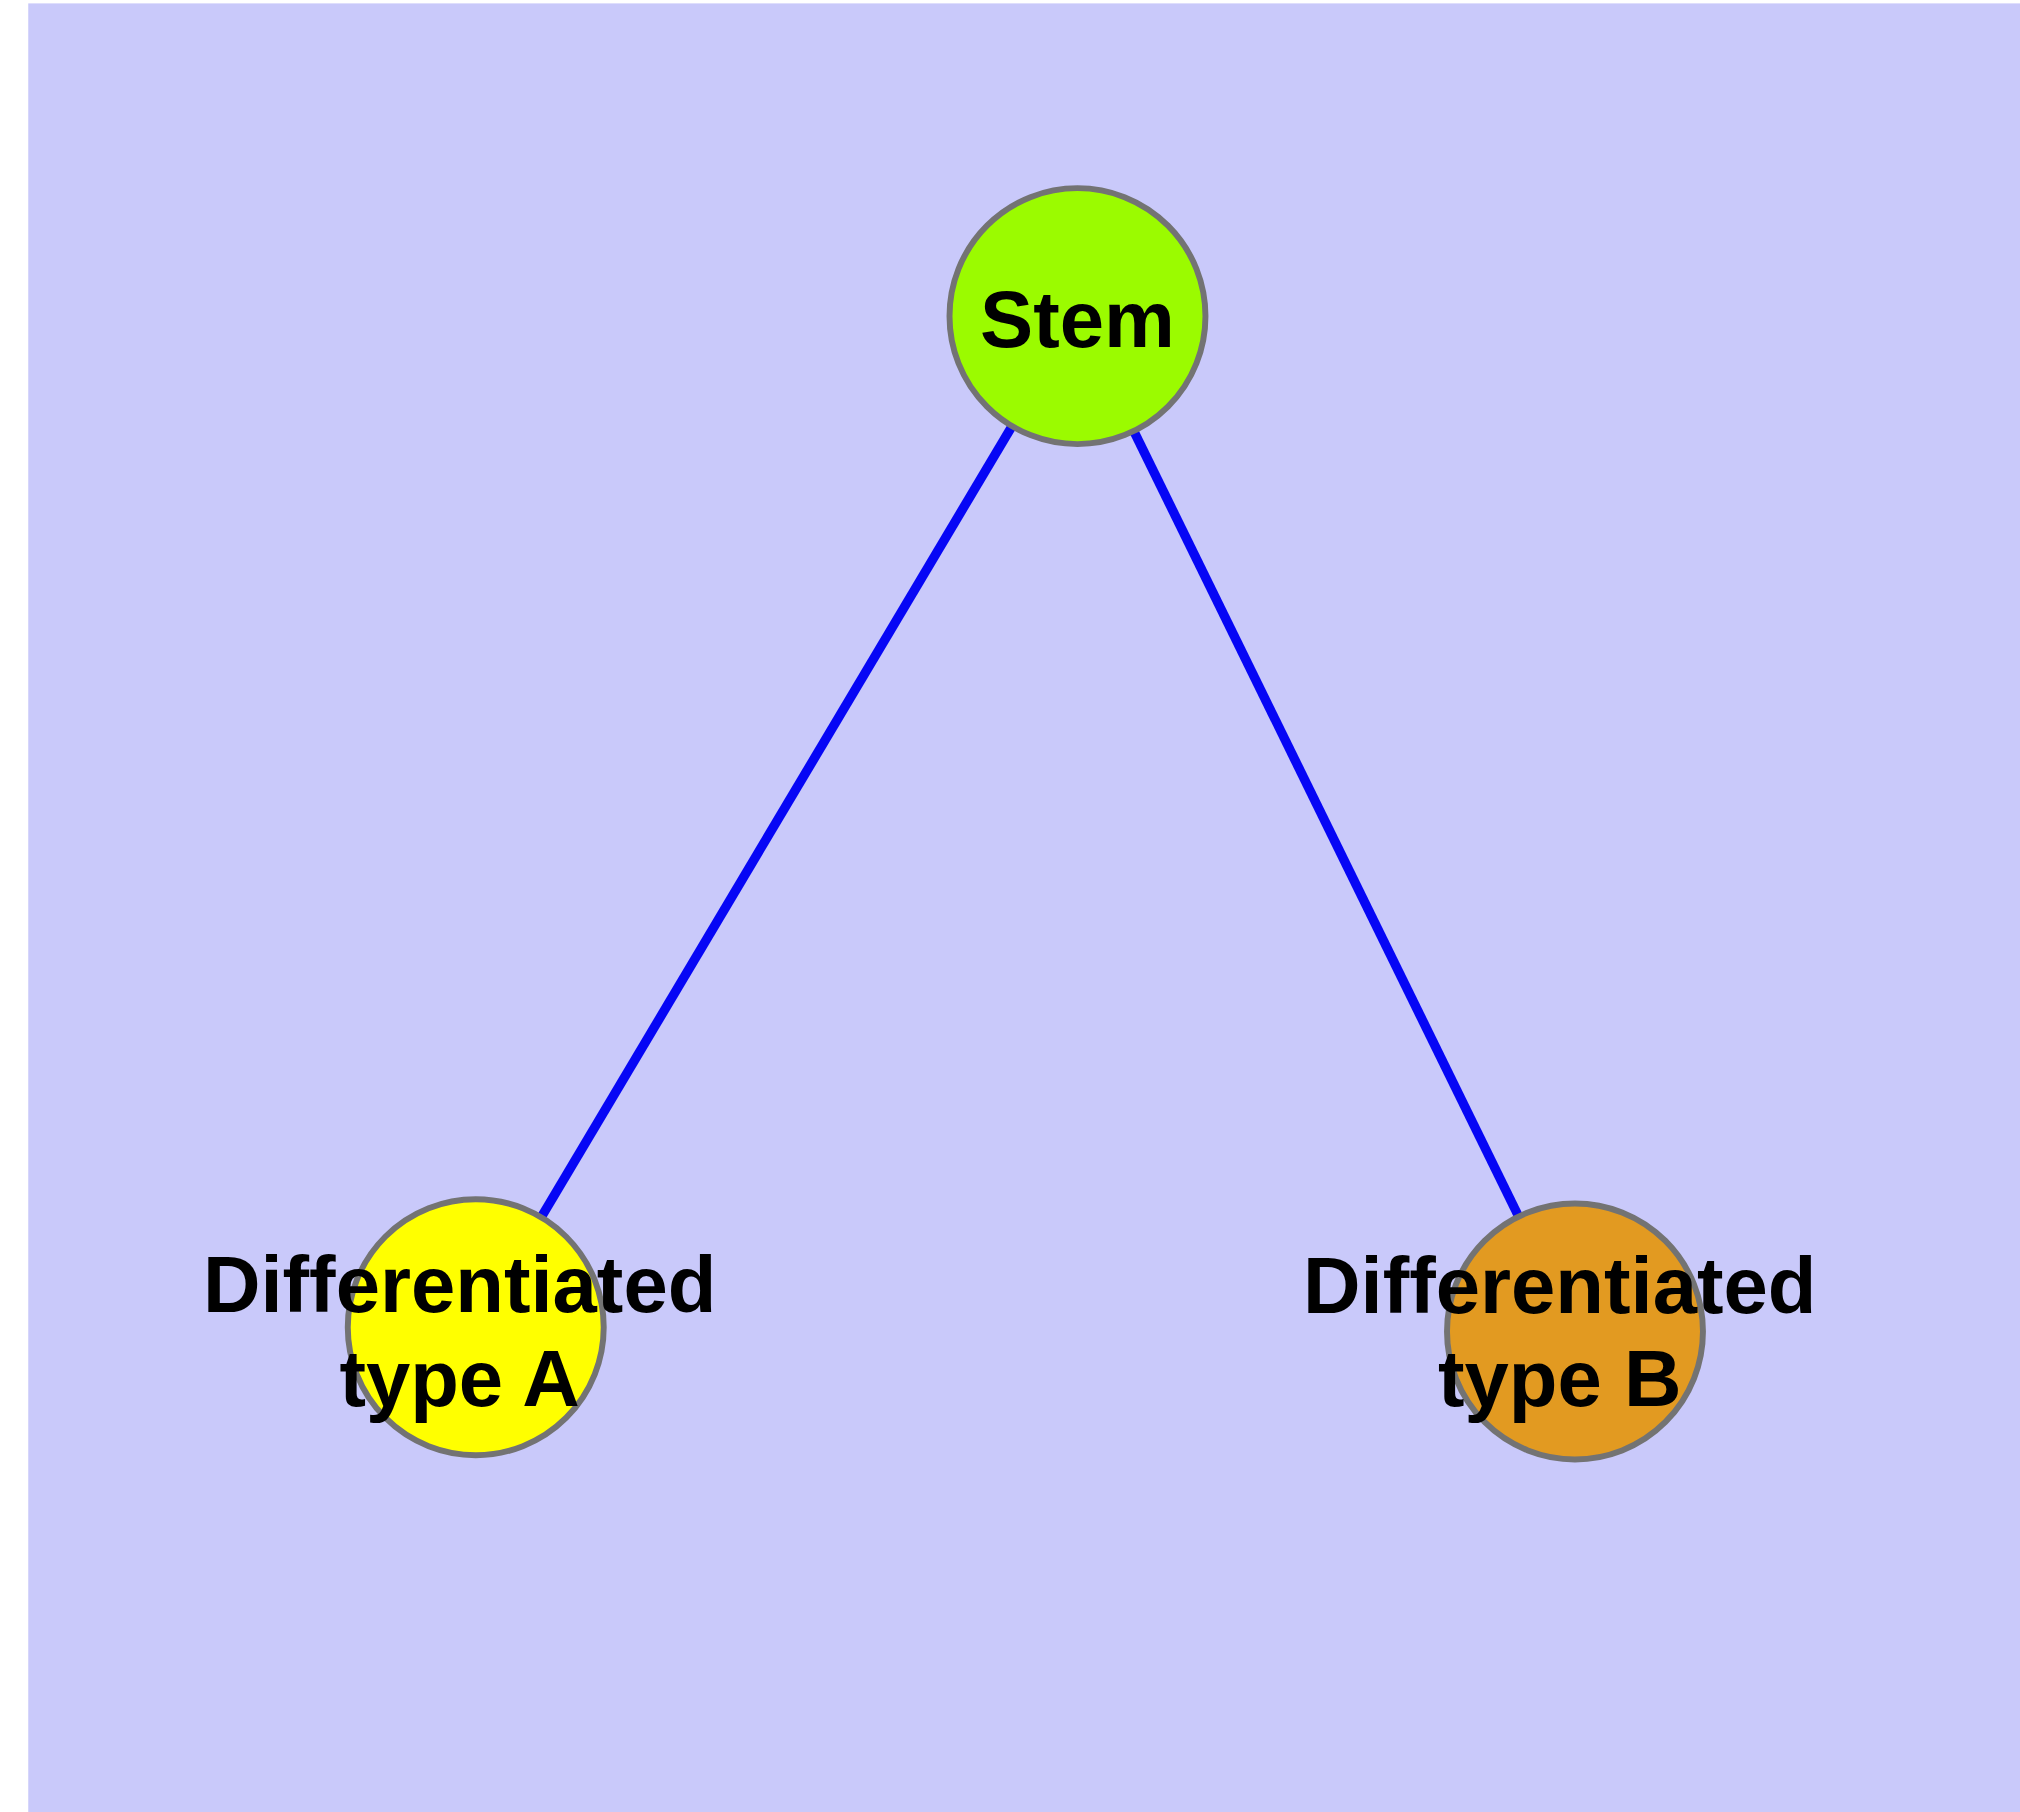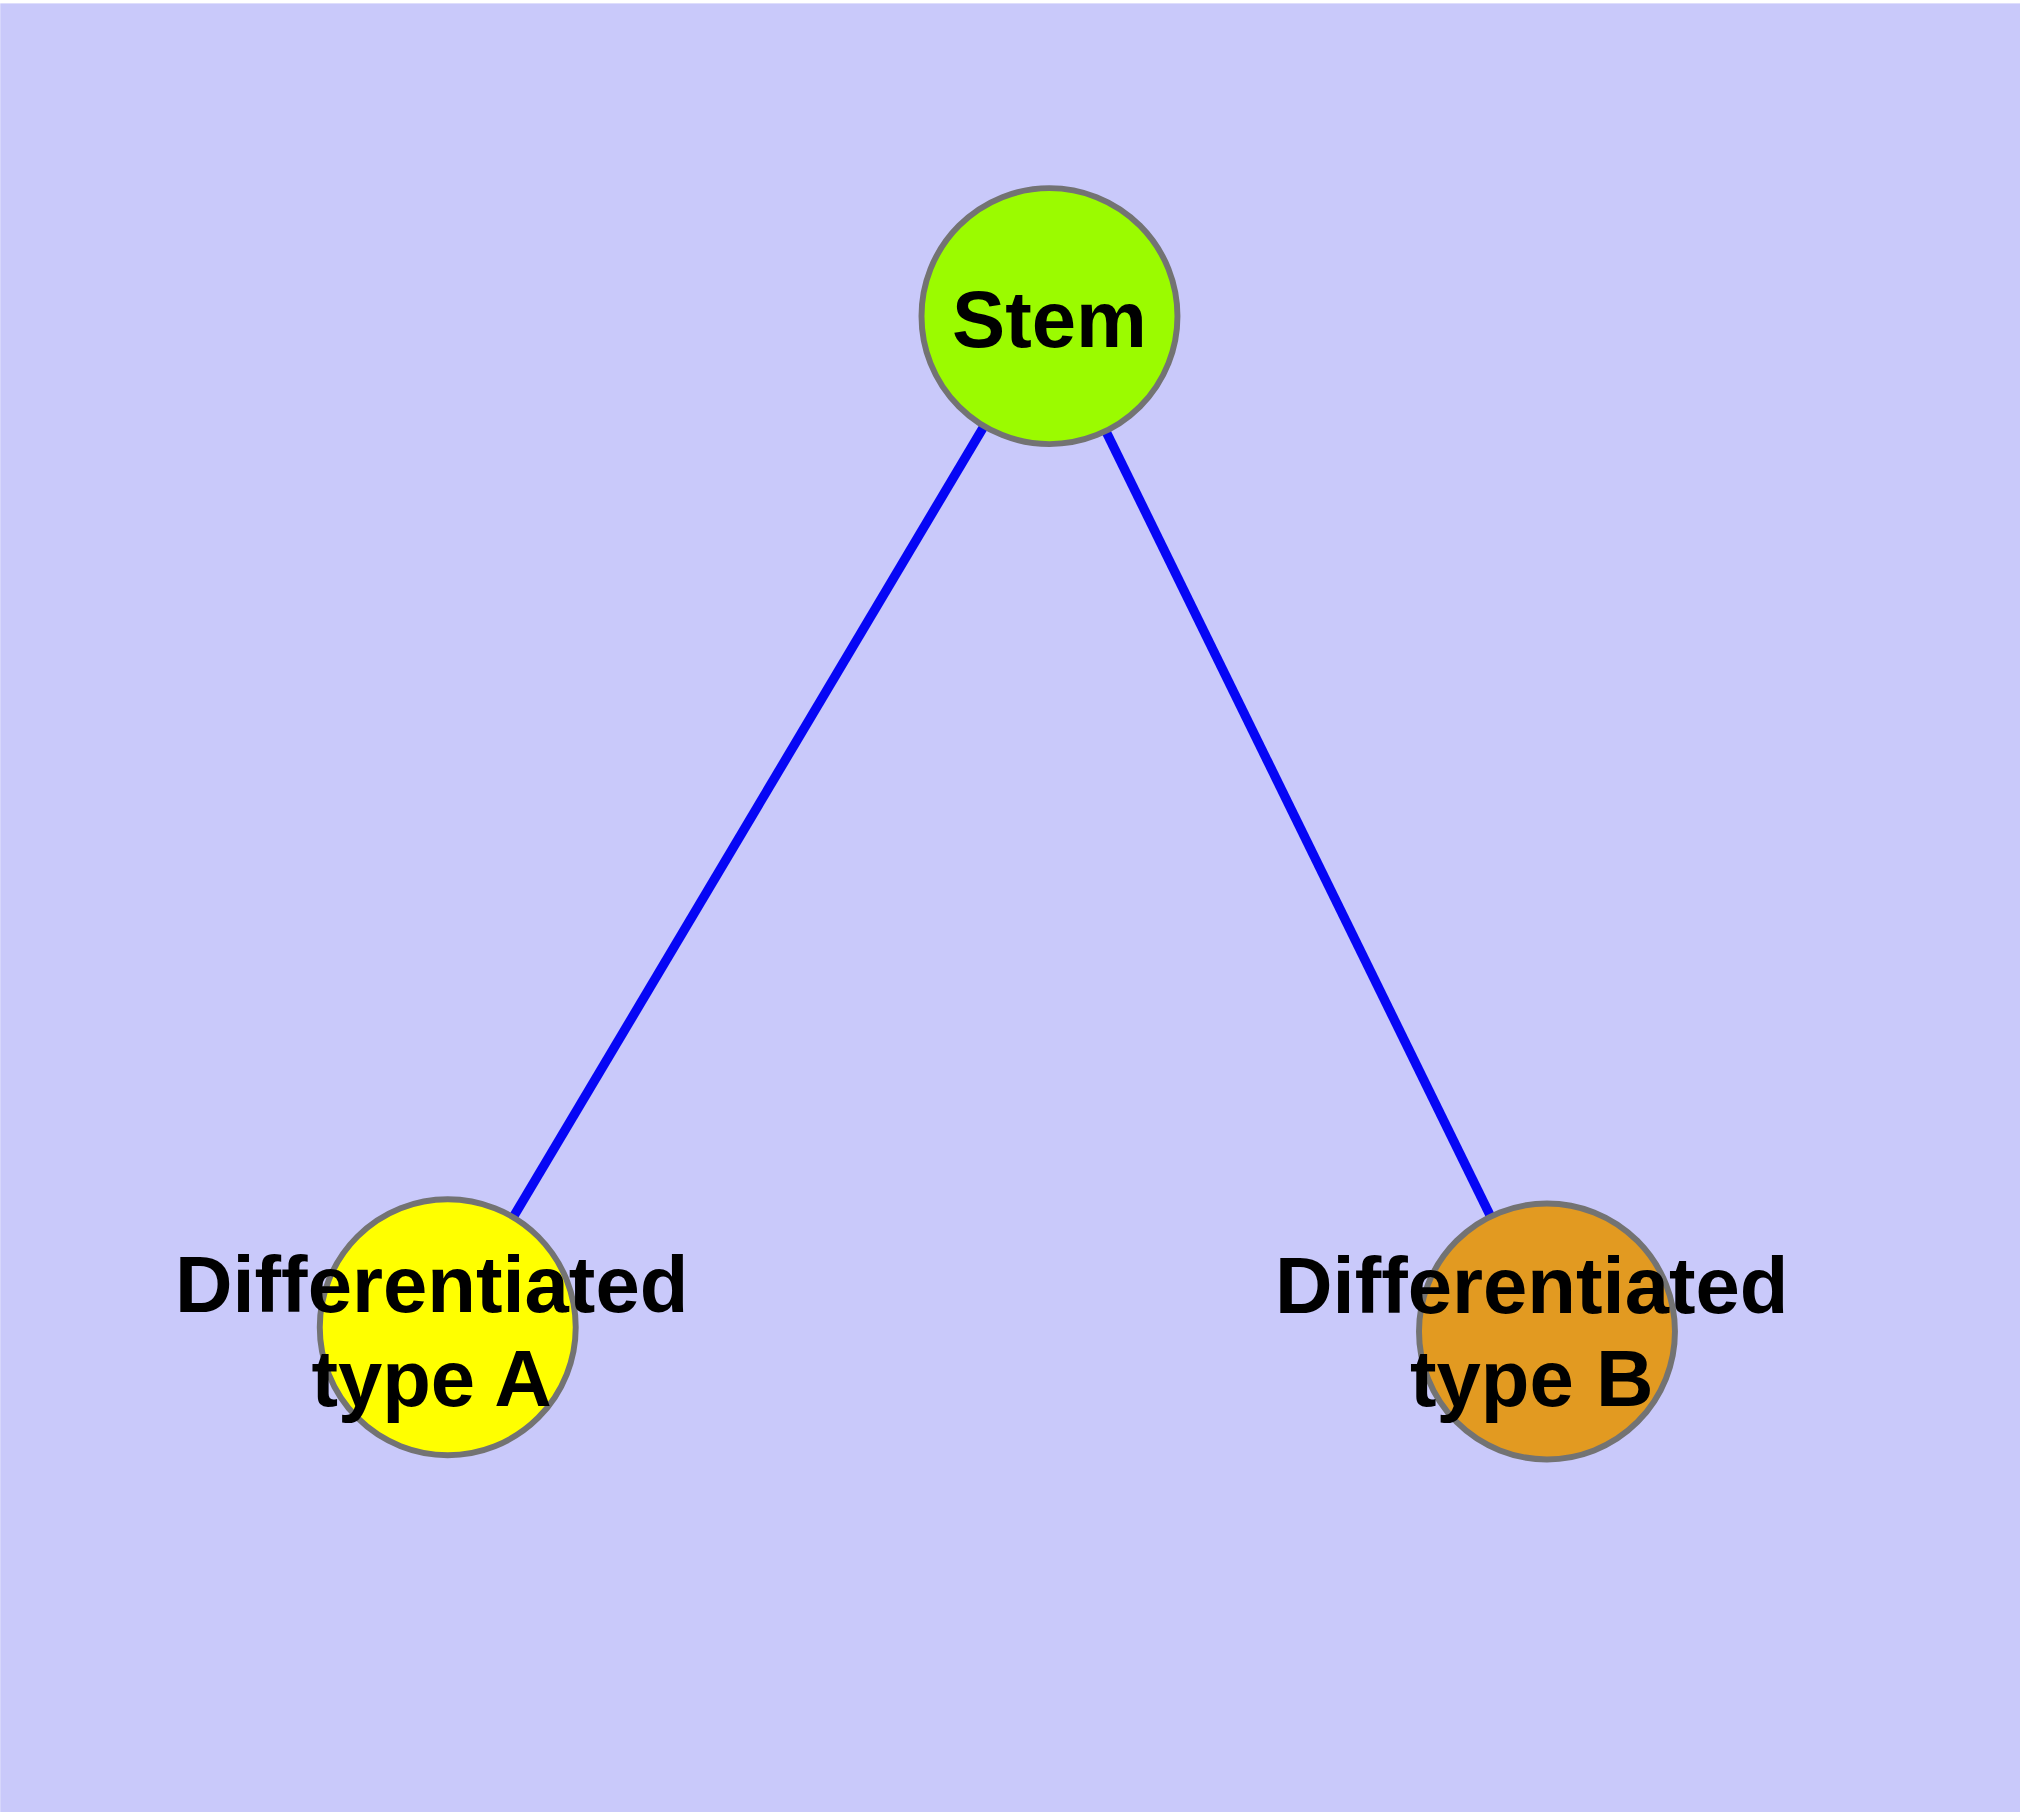--- a/index.html
+++ b/index.html
@@ -4,20 +4,21 @@
 <style>
   html, body {
     margin: 0;
     padding: 0;
     background: #ffffff;
   }
   .canvas {
     width: 1772px;
     height: 1812px;
     position: relative;
+    margin-left: 28px;
   }
   svg { display: block; }
   .node {
     stroke: #737373;
     stroke-width: 7;
   }
   .edge {
     stroke-width: 11;
     fill: none;
     stroke-linecap: butt;

